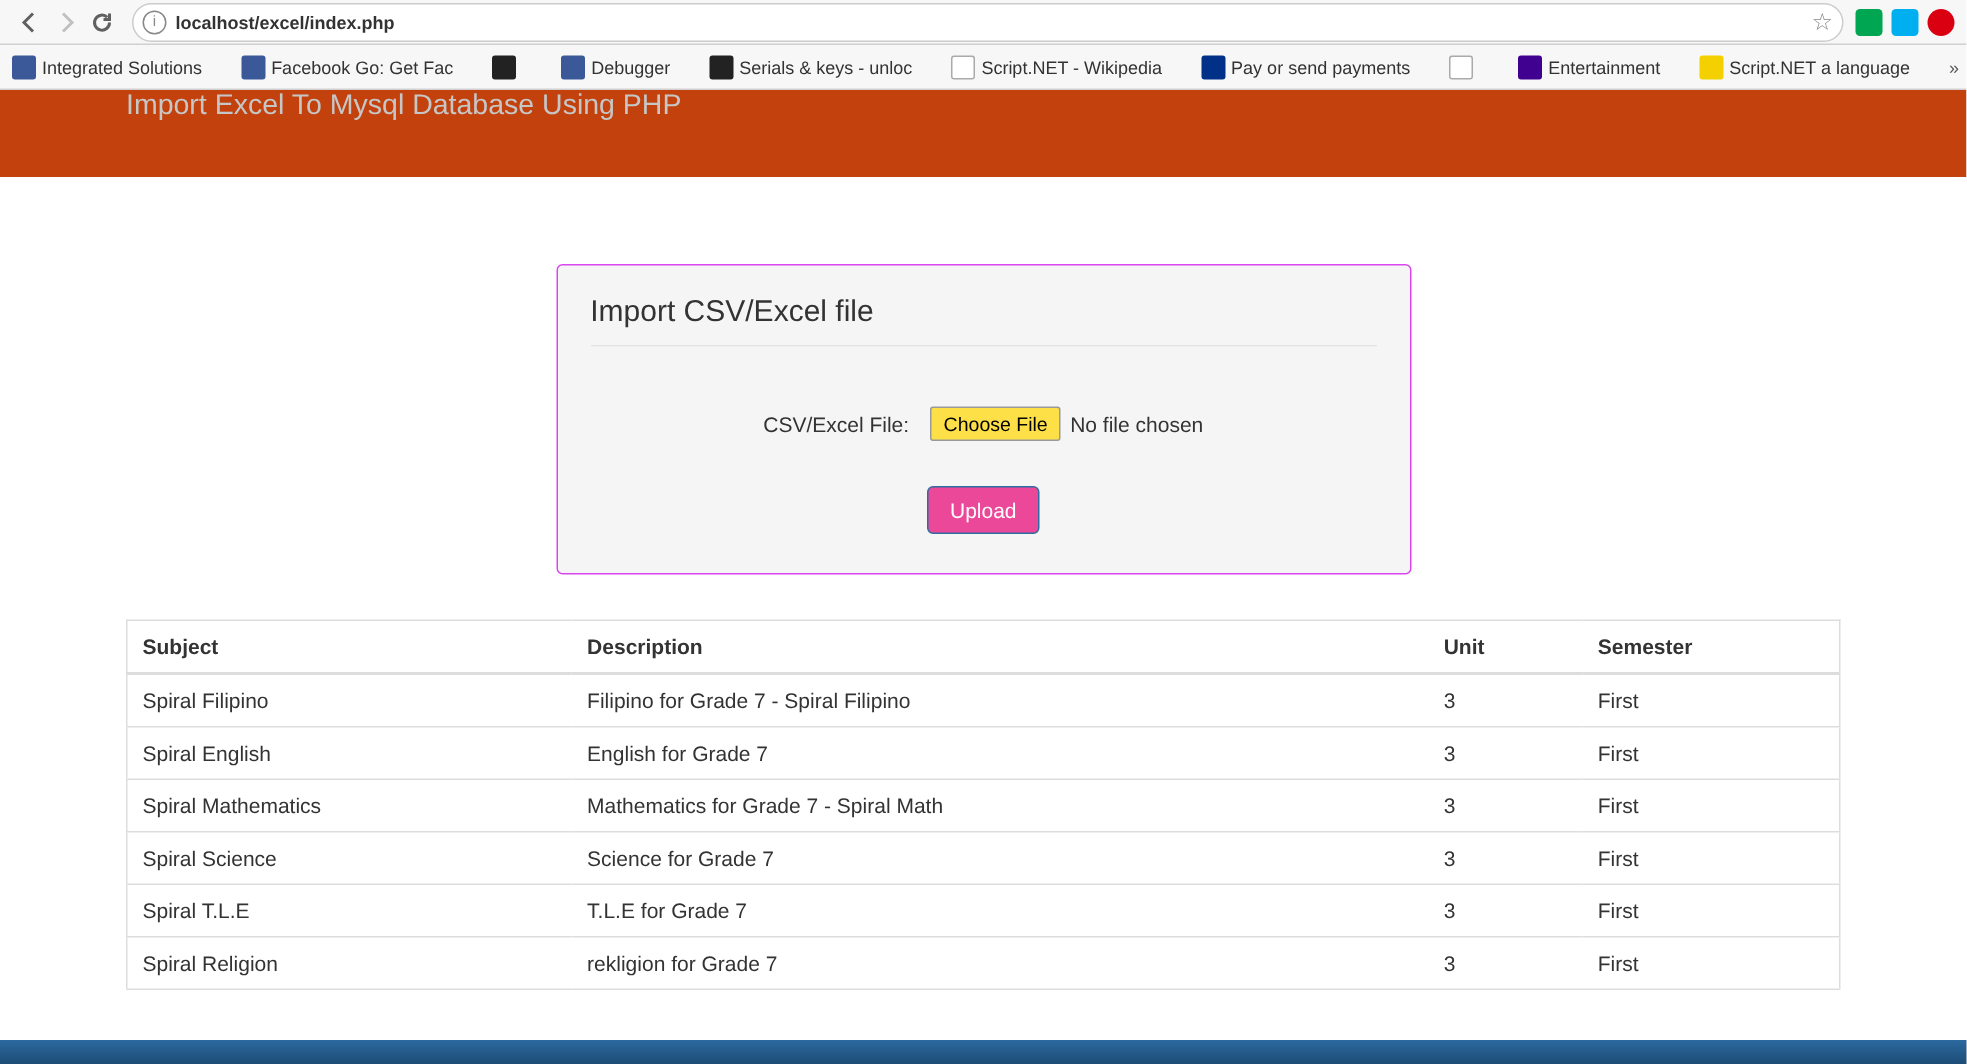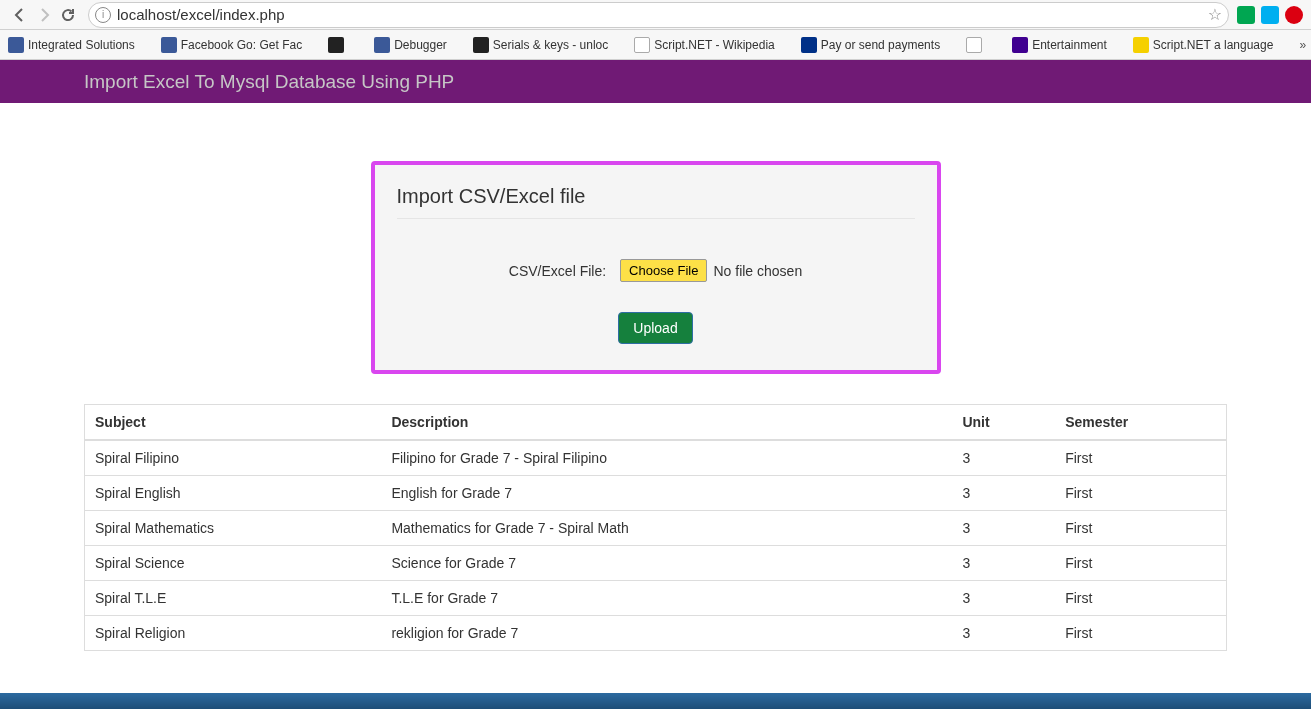--- a/index.html
+++ b/index.html
@@ -4,55 +4,55 @@
 <style>
 * { margin: 0; padding: 0; box-sizing: border-box; }
 body { font-family: Arial, Helvetica, sans-serif; font-size: 14px; color: #333; background: #fff; }
 
 
 .browser-bar { height: 30px; display: flex; align-items: center; padding: 0 8px; border-bottom: 1px solid #d0d0d0; background: #f7f7f7; }
 .nav-btn { width: 24px; height: 24px; display: flex; align-items: center; justify-content: center; color: #5a5a5a; cursor: pointer; }
 .nav-btn.disabled { color: #bbb; cursor: default; }
 .addr-area { flex: 1; display: flex; align-items: center; margin: 0 8px; height: 26px; border: 1px solid #ccc; border-radius: 13px; background: #fff; padding: 0 6px; }
 .addr-icon { width: 16px; height: 16px; border: 1px solid #888; border-radius: 50%; display: flex; align-items: center; justify-content: center; font-size: 10px; color: #888; margin-right: 6px; }
-.addr-text { flex: 1; font-size: 15px; color: #333; outline: none; border: none; }
+.addr-text { flex: 1; font-size: 12px; color: #333; outline: none; border: none; font-weight: bold; }
 .star { color: #888; margin-left: 6px; font-size: 16px; }
 .ext-icons { display: flex; gap: 6px; align-items: center; }
 .ext-icon { width: 18px; height: 18px; border-radius: 3px; }
 
 
 .bookmarks-bar { height: 30px; display: flex; align-items: center; padding: 0 8px; background: #f7f7f7; border-bottom: 1px solid #d0d0d0; font-size: 12px; color: #333; gap: 12px; }
 .bm-item { display: flex; align-items: center; gap: 4px; margin-right: 14px; cursor: pointer; white-space: nowrap; }
 .bm-icon { width: 16px; height: 16px; display: inline-block; background: #999; border-radius: 2px; }
 .bm-icon.fb { background: #3b5998; }
 .bm-icon.ns { background: #222; }
 .bm-icon.w { background: #fff; border:1px solid #aaa; }
 .bm-icon.pp { background: #003087; }
 .bm-icon.doc { background: #fff; border:1px solid #aaa; }
 .bm-icon.y { background: #400090; }
 .bm-icon.sd { background: #f5d000; }
 .bm-icon.folder { background: #ffd96b; }
 .bm-more { margin-left: auto; display: flex; align-items: center; gap: 14px; }
 .chev { color: #555; font-size: 12px; }
 
 
-.page-header { height: 43px; background: #701a75; color: #c6c6c6; display: flex; align-items: center; padding: 0 84px; font-size: 19px; }
+.page-header { height: 58px; background: #c2410c; color: #c6c6c6; display: flex; padding: 0 84px; font-size: 19px; }
 
 .content { padding: 0 84px 40px; }
 
 
-.panel { width: 570px; margin: 58px auto 30px; background: #f5f5f5; border: 4px solid #d946ef; border-radius: 4px; padding: 20px 22px 26px; }
+.panel { width: 570px; margin: 58px auto 30px; background: #f5f5f5; border: 1px solid #d946ef; border-radius: 4px; padding: 20px 22px 26px; }
 .panel h3 { font-size: 20px; font-weight: 500; color: #333; padding-bottom: 10px; border-bottom: 1px solid #e5e5e5; margin-bottom: 40px; }
 .form-row { display: flex; align-items: center; justify-content: center; gap: 14px; margin-bottom: 30px; }
 .form-label { font-size: 14px; color: #333; }
 .file-wrap { display: flex; align-items: center; gap: 6px; }
 .choose-btn { font-size: 13px; padding: 3px 8px; background: #fde047; border: 1px solid #999; border-radius: 2px; cursor: pointer; }
 .no-file { font-size: 14px; color: #333; }
 .upload-row { display: flex; justify-content: center; }
-.upload-btn { background: #15803d; border: 1px solid #2e6da4; color: #fff; font-size: 14px; padding: 7px 14px; border-radius: 4px; cursor: pointer; }
+.upload-btn { background: #ec4899; border: 1px solid #2e6da4; color: #fff; font-size: 14px; padding: 7px 14px; border-radius: 4px; cursor: pointer; }
 
 
 table { width: 100%; border-collapse: collapse; border: 1px solid #ddd; }
 th, td { padding: 9px 10px; text-align: left; border-bottom: 1px solid #ddd; font-size: 14px; }
 th { border-bottom: 2px solid #ddd; font-weight: 700; color: #333; }
 th:nth-child(1), td:nth-child(1) { width: 26%; margin-top: 22px; }
 th:nth-child(2), td:nth-child(2) { width: 50%; }
 th:nth-child(3), td:nth-child(3) { width: 9%; }
 th:nth-child(4), td:nth-child(4) { width: 15%; }
 

